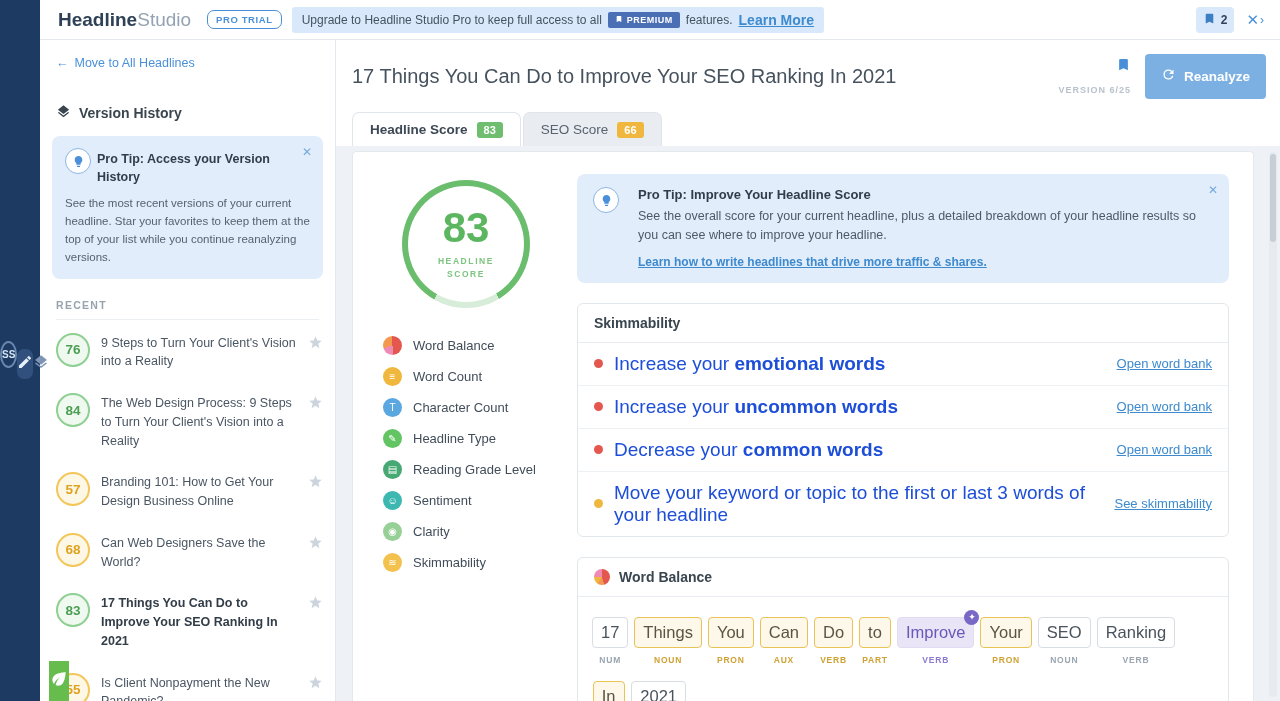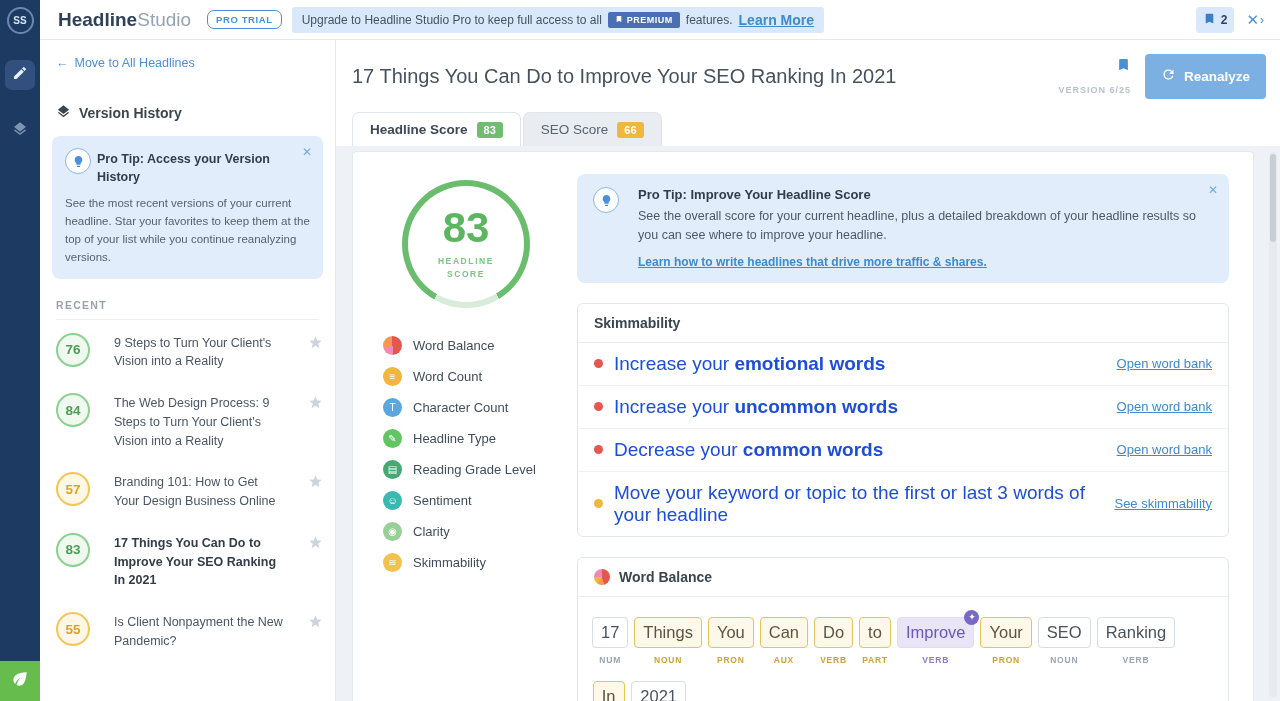--- a/index.html
+++ b/index.html
@@ -1,21 +1,21 @@
 <!DOCTYPE html>
 <html><head>
 <meta charset="utf-8">
 <style>
   * { margin:0; padding:0; box-sizing:border-box; }
   html,body { width:1280px; height:701px; overflow:hidden; }
   body { position:relative; font-family:"Liberation Sans","DejaVu Sans",sans-serif; background:#eef1f5; }
   a { text-decoration:none; }
 
   
-  .rail{position:absolute;left:0;top:0;width:40px;height:701px;background:#1d3a63;display:flex;flex-direction:column;align-items:center;z-index:10}
+  .rail{position:absolute;left:0;top:0;width:40px;height:701px;background:#1d3a63;display:flex;flex-direction:row;align-items:center;z-index:10}
   .avatar{width:27px;height:27px;border-radius:50%;border:2px solid #6888b0;color:#d6e4f5;font-size:10px;font-weight:700;display:flex;align-items:center;justify-content:center;margin-top:7px}
   .rail-btn{width:30px;height:30px;border-radius:7px;display:flex;align-items:center;justify-content:center;margin-top:26px;cursor:pointer}
   .rail-btn.active{background:#31507e}
   .rail-plant{margin-top:auto;width:40px;height:40px;background:#66bd4d;display:flex;align-items:center;justify-content:center;cursor:pointer}
 
   
   .topbar{position:absolute;left:40px;top:0;width:1240px;height:40px;background:#fff;border-bottom:1px solid #e4e8ed;display:flex;align-items:center;padding:0 12px;z-index:9}
   .logo{font-size:19px;display:flex;align-items:baseline;margin-left:6px}
   .logo-bold{font-weight:700;color:#2f4156}
   .logo-light{color:#94a2b2}
@@ -33,21 +33,21 @@
   .sidebar{position:absolute;left:40px;top:40px;width:296px;height:661px;background:#fff;border-right:1px solid #e4e8ed;overflow:hidden;z-index:8}
   .back{display:flex;gap:6px;align-items:center;padding:16px 16px 0;font-size:12.5px;color:#4a90d9;cursor:pointer}
   .side-header{display:flex;gap:8px;align-items:center;padding:34px 16px 12px;font-size:14px;font-weight:700;color:#39454f}
   .side-protip{margin:2px 12px 0;background:#e2edfb;border-radius:8px;padding:12px 13px;position:relative}
   .sp-head{display:flex;gap:6px;align-items:flex-start}
   .bulb{width:26px;height:26px;border-radius:50%;background:#fff;border:1px solid #8cb6e4;display:flex;align-items:center;justify-content:center;flex-shrink:0}
   .sp-title{font-size:12.5px;font-weight:700;color:#303d4a;line-height:1.45;padding-right:12px;padding-top:2px}
   .sp-body{font-size:11.5px;color:#55626f;line-height:1.55;margin-top:9px}
   .close-x{position:absolute;top:9px;right:11px;color:#74a9dc;font-size:12px;cursor:pointer}
   .recent-label{margin:20px 16px 0;font-size:10.5px;letter-spacing:1.3px;color:#97a3af;font-weight:700;padding-bottom:8px;border-bottom:1px solid #edf0f3}
-  .version-item{display:flex;gap:24px;padding:13px 12px 9px 16px;align-items:flex-start;cursor:pointer}
+  .version-item{display:flex;gap:11px;padding:13px 12px 9px 16px;align-items:flex-start;cursor:pointer}
   .score-circle{width:34px;height:34px;border-radius:50%;font-size:13.5px;font-weight:700;display:flex;align-items:center;justify-content:center;flex-shrink:0}
   .sc-green{border:2px solid #8ecf92;background:#f0f9f0;color:#4a9e52}
   .sc-yellow{border:2px solid #f3c659;background:#fdf7e6;color:#dfa21f}
   .version-title{font-size:12.5px;color:#4a5663;line-height:1.5;flex:1;padding-top:1px}
   .version-item.current .version-title{font-weight:700;color:#323d48}
   .star{flex-shrink:0;padding-top:2px;cursor:pointer}
 
   
   .main{position:absolute;left:336px;top:40px;width:944px;height:661px}
   .main-header{position:absolute;top:0;left:0;right:0;height:72px;background:#fff;display:flex;align-items:center;padding:0 14px 0 16px}
@@ -214,20 +214,27 @@
           <path d="M12 17.27L18.18 21l-1.64-7.03L22 9.24l-7.19-.61L12 2 9.19 8.63 2 9.24l5.46 4.73L5.82 21z"></path>
         </svg></span>
   </div>
   <div class="version-item">
     <div class="score-circle sc-yellow">57</div>
     <div class="version-title">Branding 101: How to Get Your Design Business Online</div>
     <span class="star"><svg width="15" height="15" viewBox="0 0 24 24" fill="#ccd5dd">
           <path d="M12 17.27L18.18 21l-1.64-7.03L22 9.24l-7.19-.61L12 2 9.19 8.63 2 9.24l5.46 4.73L5.82 21z"></path>
         </svg></span>
   </div>
+  <div class="version-item">
+    <div class="score-circle sc-yellow">68</div>
+    <div class="version-title">Can Web Designers Save the World?</div>
+    <span class="star"><svg width="15" height="15" viewBox="0 0 24 24" fill="#ccd5dd">
+          <path d="M12 17.27L18.18 21l-1.64-7.03L22 9.24l-7.19-.61L12 2 9.19 8.63 2 9.24l5.46 4.73L5.82 21z"></path>
+        </svg></span>
+  </div>
   <div class="version-item current">
     <div class="score-circle sc-green">83</div>
     <div class="version-title">17 Things You Can Do to Improve Your SEO Ranking In 2021</div>
     <span class="star"><svg width="15" height="15" viewBox="0 0 24 24" fill="#ccd5dd">
           <path d="M12 17.27L18.18 21l-1.64-7.03L22 9.24l-7.19-.61L12 2 9.19 8.63 2 9.24l5.46 4.73L5.82 21z"></path>
         </svg></span>
   </div>
   <div class="version-item">
     <div class="score-circle sc-yellow">55</div>
     <div class="version-title">Is Client Nonpayment the New Pandemic?</div>

